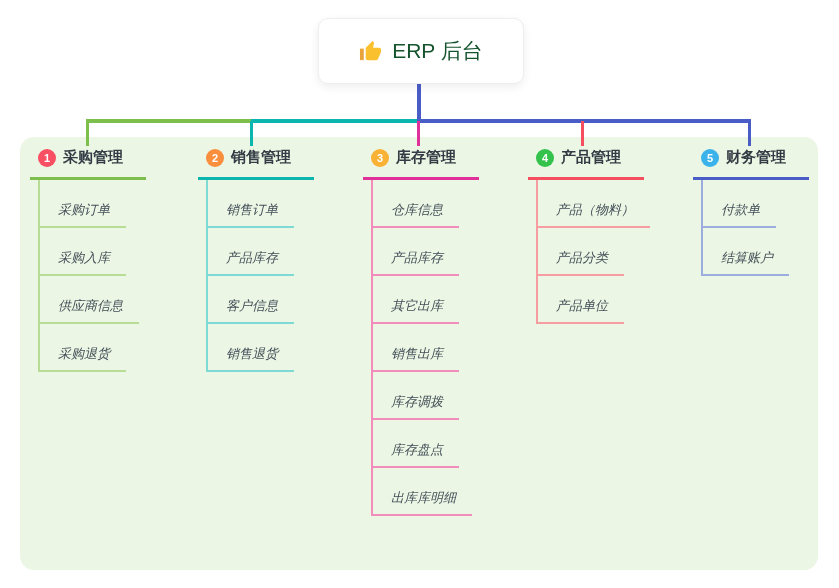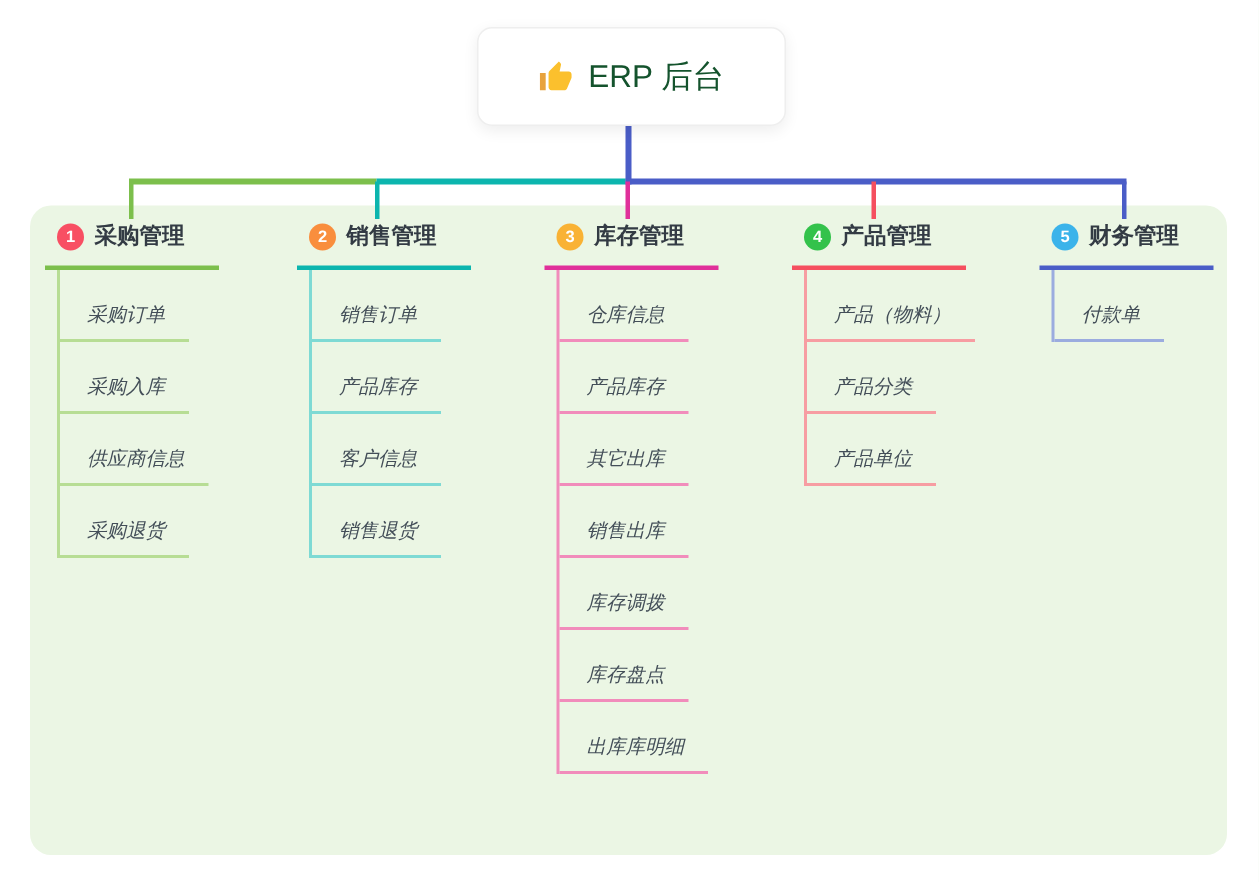--- a/index.html
+++ b/index.html
@@ -131,16 +131,17 @@
     </div>
   </div>
 
   <div class="branch b5" style="--line: #4a5dc7; --lite: #9bacdf; --badge: #3bb3ea;">
     <div class="branch-header">
       <span class="badge">5</span>
       <span>财务管理</span>
     </div>
     <div class="children">
       <div class="child-row">付款单</div>
+      <div class="child-row">结算账户</div>
     </div>
   </div>
 
 </div>
 
 </body></html>

